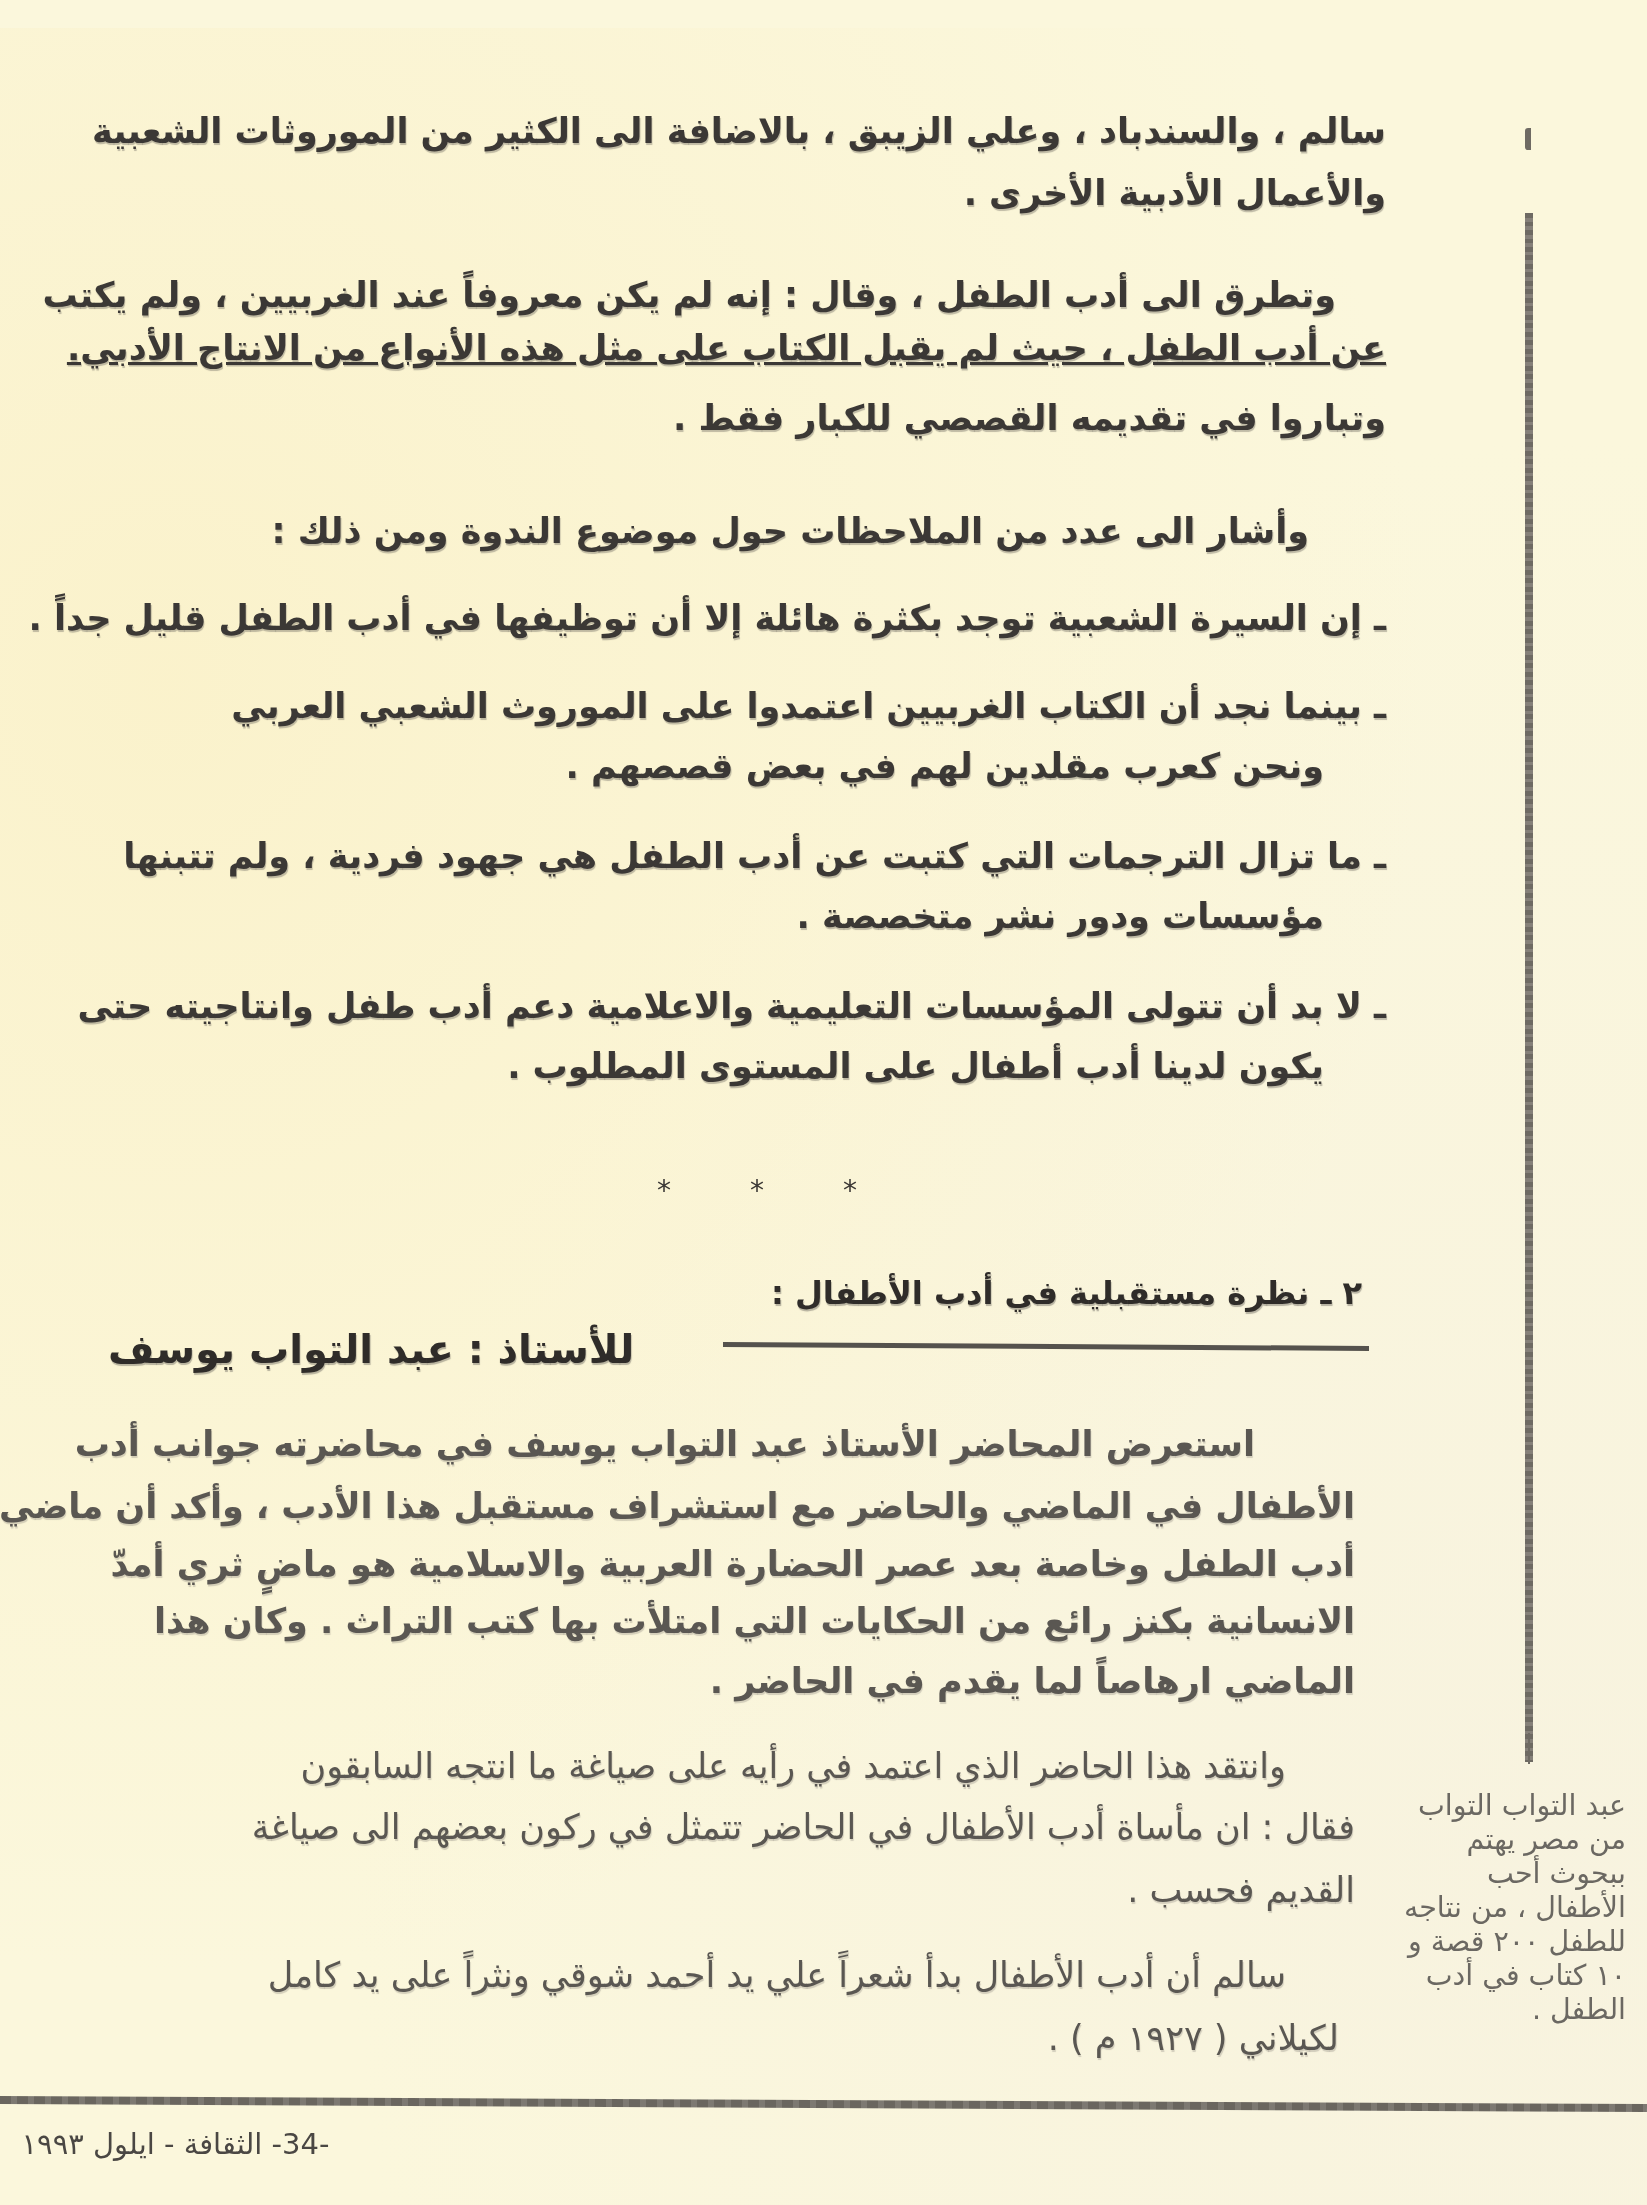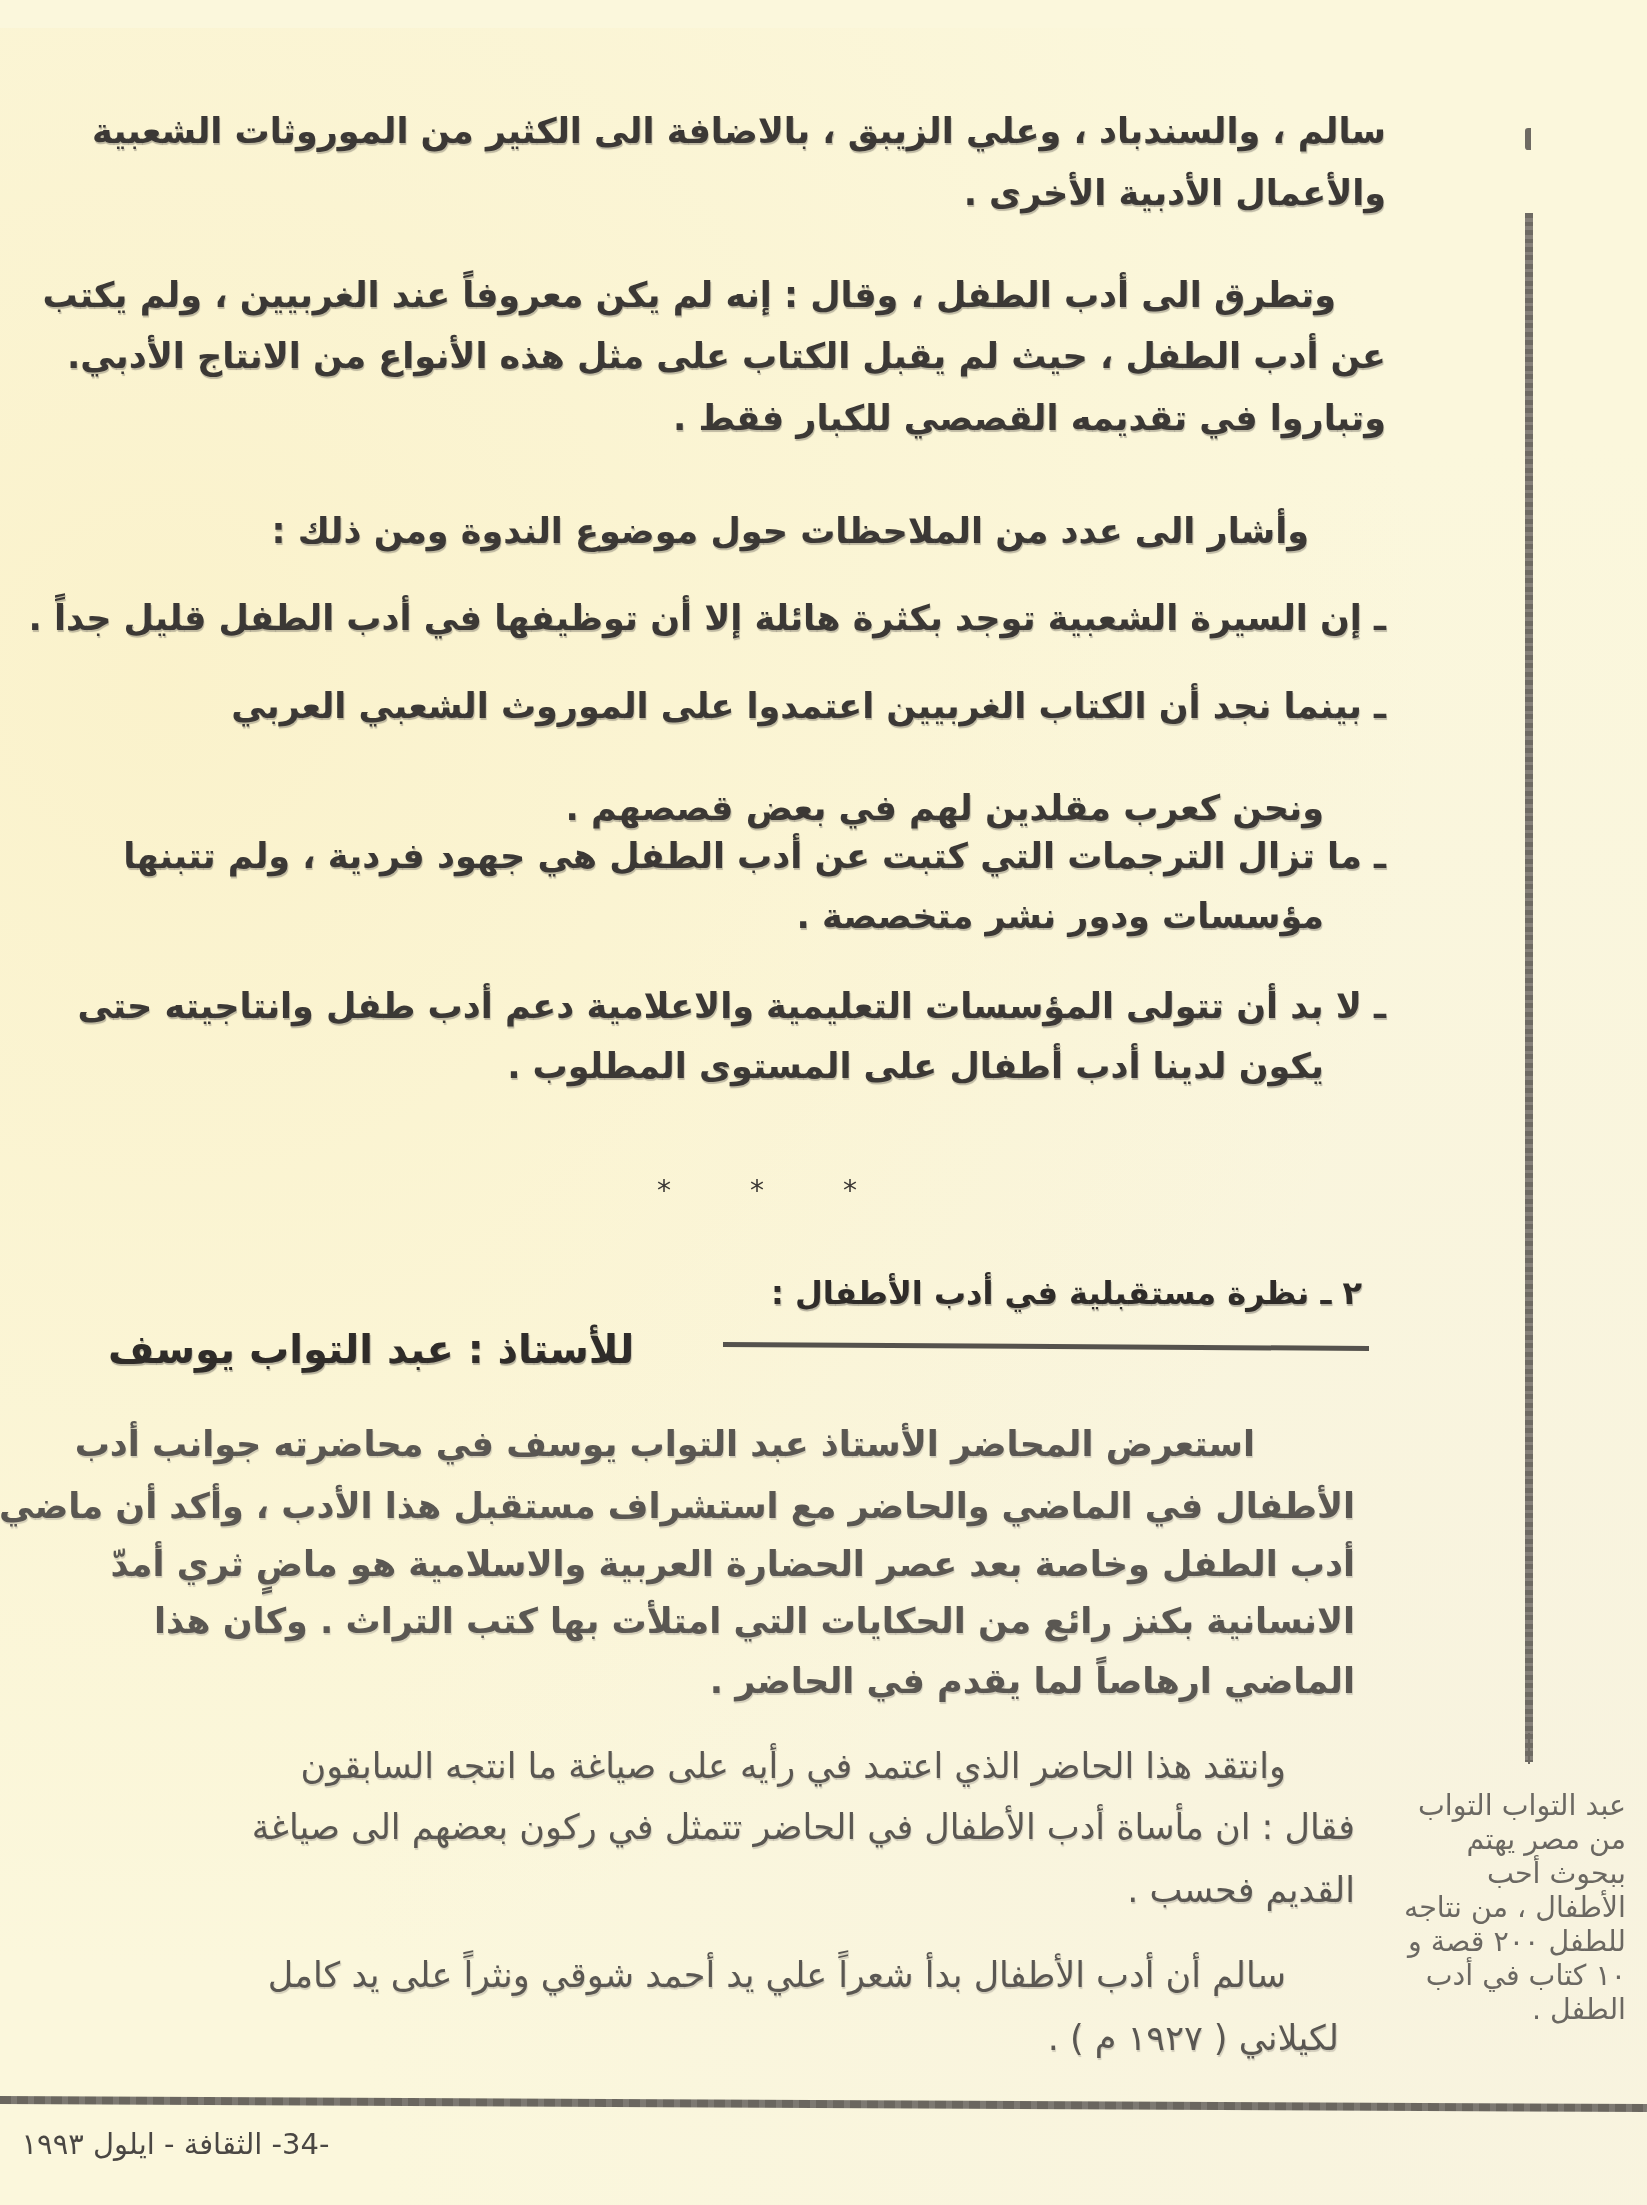--- a/index.html
+++ b/index.html
@@ -145,29 +145,29 @@
 <div class="page">
 
   <div class="top-mark"></div>
   <div class="vrule"></div>
   <div class="vrule-tail"></div>
 
   <div class="line right-edge" style="top:86px;">سالم ، والسندباد ، وعلي الزيبق ، بالاضافة الى الكثير من الموروثات الشعبية</div>
   <div class="line right-edge" style="top:148px;">والأعمال الأدبية الأخرى .</div>
 
   <div class="line" style="top:250px; right:311px;">وتطرق الى أدب الطفل ، وقال : إنه لم يكن معروفاً عند الغربيين ، ولم يكتب</div>
-  <div class="line right-edge" style="top:311px;">عن أدب الطفل ، حيث لم يقبل الكتاب على مثل هذه الأنواع من الانتاج الأدبي.</div>
+  <div class="line right-edge" style="top:303px;text-decoration:underline;">عن أدب الطفل ، حيث لم يقبل الكتاب على مثل هذه الأنواع من الانتاج الأدبي.</div>
   <div class="line right-edge" style="top:373px;">وتباروا في تقديمه القصصي للكبار فقط .</div>
 
   <div class="line" style="top:486px; right:338px;">وأشار الى عدد من الملاحظات حول موضوع الندوة ومن ذلك :</div>
 
   <div class="line right-edge" style="top:573px;">ـ إن السيرة الشعبية توجد بكثرة هائلة إلا أن توظيفها في أدب الطفل قليل جداً .</div>
 
   <div class="line right-edge" style="top:661px;">ـ بينما نجد أن الكتاب الغربيين اعتمدوا على الموروث الشعبي العربي</div>
-  <div class="line" style="top:763px; right:323px;">ونحن كعرب مقلدين لهم في بعض قصصهم .</div>
+  <div class="line" style="top:721px; right:323px;">ونحن كعرب مقلدين لهم في بعض قصصهم .</div>
 
   <div class="line right-edge" style="top:811px;">ـ ما تزال الترجمات التي كتبت عن أدب الطفل هي جهود فردية ، ولم تتبنها</div>
   <div class="line" style="top:871px; right:323px;">مؤسسات ودور نشر متخصصة .</div>
 
   <div class="line right-edge" style="top:961px;">ـ لا بد أن تتولى المؤسسات التعليمية والاعلامية دعم أدب طفل وانتاجيته حتى</div>
   <div class="line" style="top:1021px; right:323px;">يكون لدينا أدب أطفال على المستوى المطلوب .</div>
 
   <div class="stars">
     <span>*</span>
     <span>*</span>

